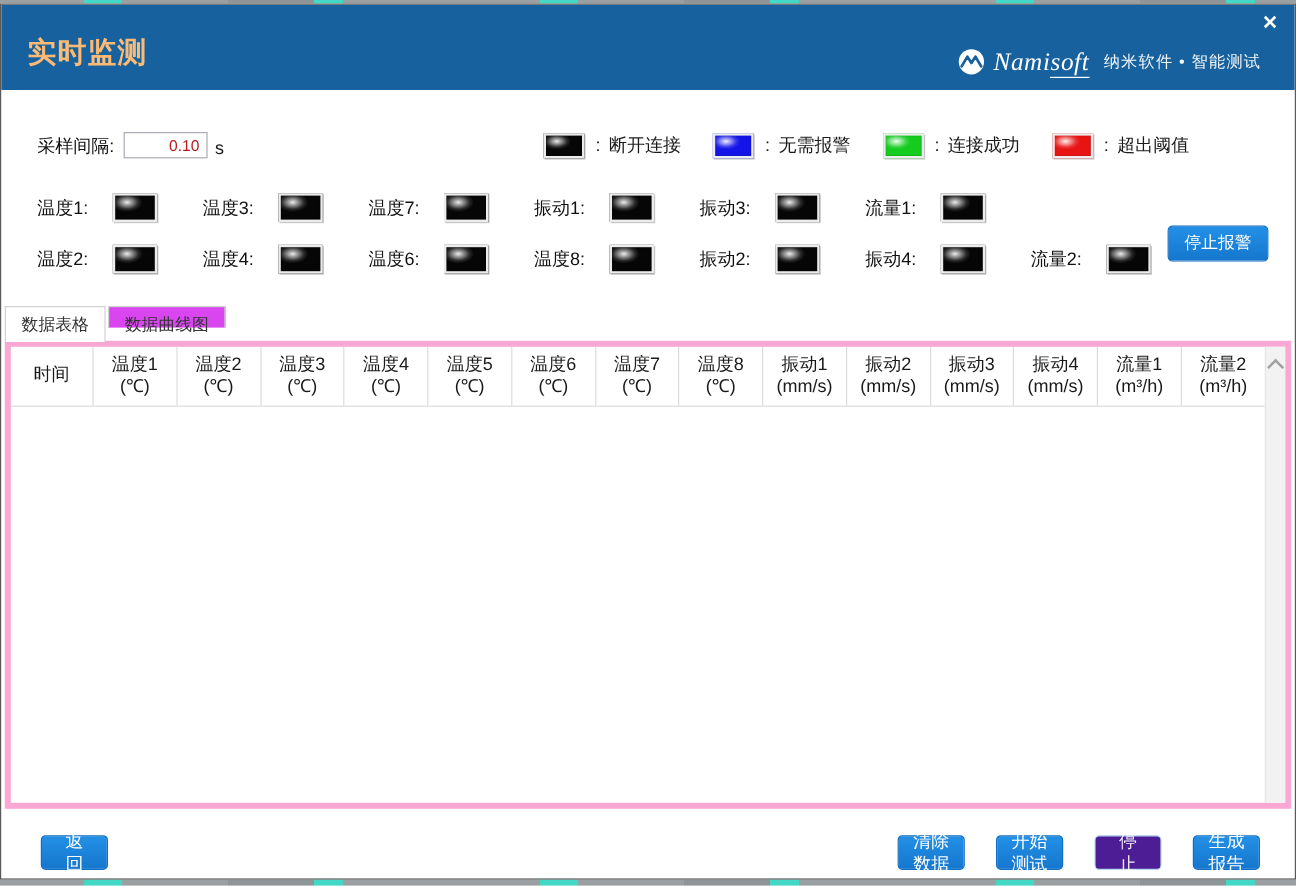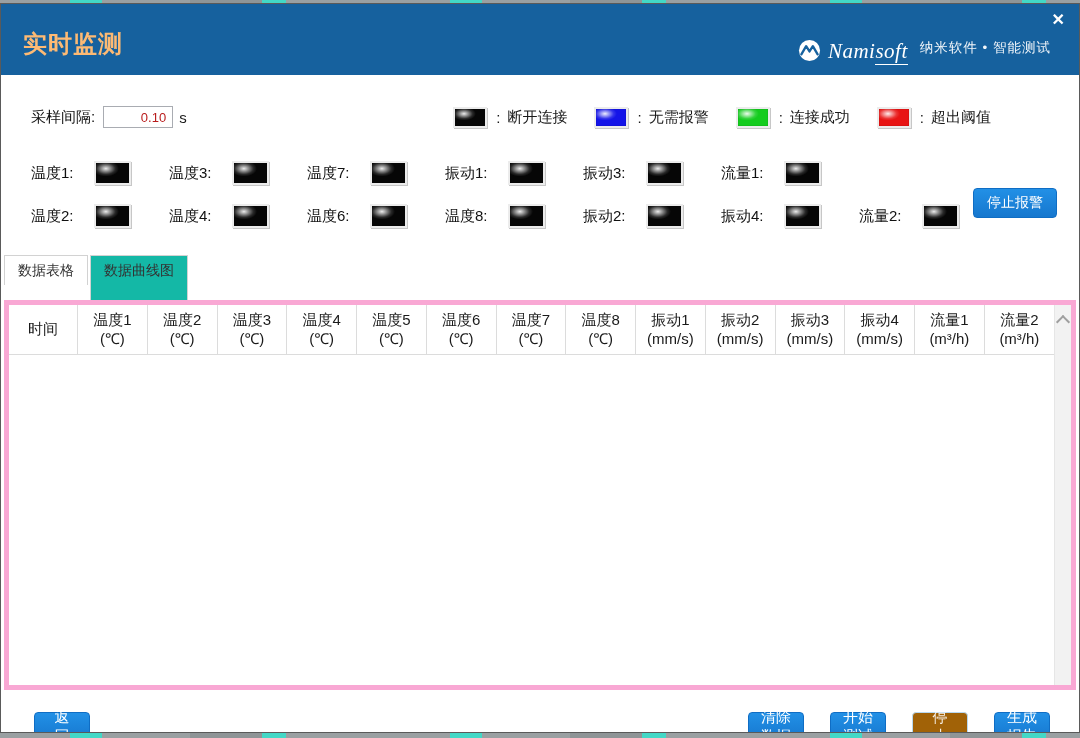--- a/index.html
+++ b/index.html
@@ -7,28 +7,28 @@
     width:1080px;height:738px;position:relative;overflow:hidden;
     background:repeating-linear-gradient(90deg,#9aa0a2 0 70px,#43d8c6 70px 102px,#9aa0a2 102px 190px,#8f9597 190px 262px,#43d8c6 262px 286px,#9aa0a2 286px 380px);
     font-family:"Liberation Sans",sans-serif;color:#1a1a1a;
   }
   .dialog{position:absolute;top:3px;left:0;right:0;bottom:5px;background:#fff;border:1px solid #5a5a5a;overflow:hidden}
 
   
   .titlebar{height:71px;background:#16619e;position:relative}
   .title{position:absolute;left:22px;top:24px;font-size:24px;font-weight:bold;color:#fdba74;letter-spacing:1px}
   .close{position:absolute;right:14px;top:8px;font-size:16px;font-weight:bold;color:#fff;cursor:pointer;line-height:1}
-  .brand{position:absolute;right:28px;bottom:11px;display:flex;}
+  .brand{position:absolute;right:28px;bottom:11px;display:flex;align-items:center}
   .brand .logo{width:23px;height:23px;display:inline-block;margin-right:7px}
   .brand-name{font-family:"Liberation Serif",serif;font-style:italic;font-size:21px;color:#fff;letter-spacing:.5px}
   .brand-name .u{border-bottom:1.5px solid #fff;padding-bottom:1px}
   .tagline{font-size:13.5px;color:#f2f6fa;margin-left:12px;letter-spacing:1px}
 
   
-  .sampling-row{display:flex;align-items:center;margin:27px 88px 0 30px;height:30px}
+  .sampling-row{display:flex;align-items:flex-end;margin:27px 88px 0 30px;height:30px}
   .lbl{font-size:15px;color:#111}
   .sampling-input{width:60px;height:20px;border:1px solid #a9acb2;margin-left:8px;text-align:right;padding:0 6px 0 2px;font-size:13px;font-family:inherit;color:#b91c1c;outline:none}
   .sampling-unit{margin-left:6px;font-size:15px}
   .legend{margin-left:auto;display:flex;align-items:center;gap:27px}
   .legend-item{display:flex;align-items:center;font-size:15px}
   .legend-item .colon{margin:0 7px 0 9px}
 
   
   .led{width:30px;height:17px;border:2px solid #ececec;box-shadow:1px 1px 0 rgba(0,0,0,.22), inset 0 0 1px rgba(0,0,0,.55);
     background-image:radial-gradient(55% 55% at 30% 28%, rgba(255,255,255,.92) 0%, rgba(255,255,255,.14) 52%, rgba(255,255,255,0) 72%)}
@@ -42,38 +42,38 @@
   .indicators{position:relative;margin:26px 0 0 30px}
   .ind-row{display:flex;align-items:center;height:30px;margin-bottom:13px}
   .ind-cell{display:flex;align-items:center;width:138px;flex:0 0 auto}
   .ind-cell .lbl{width:55px}
   .ind-cell .led{margin-left:8px}
   .btn{display:flex;align-items:center;justify-content:center;background:linear-gradient(#2290e6,#1677ce);border:1px solid #0f6dc4;border-radius:4px;color:#fff;font-size:15px;font-family:inherit;cursor:pointer;box-sizing:border-box}
   .btn-stop-alarm{position:absolute;right:22px;bottom:13px;width:84px;height:30px;font-size:14px}
 
   
   .tabs{display:flex;margin:24px 0 0 3px;position:relative;z-index:2}
-  .tab{height:45px;line-height:29px;padding:0 13px;background:#14b8a6;border:1px solid #d2d2d2;border-bottom:none;margin-right:2px;font-size:14px;color:#333;cursor:pointer;box-sizing:border-box}
+  .tab{height:18px;line-height:29px;padding:0 13px;background:#d946ef;border:1px solid #d2d2d2;border-bottom:none;margin-right:2px;font-size:14px;color:#333;cursor:pointer;box-sizing:border-box}
   .tab.active{background:#fff;height:30px;margin-bottom:-1px}
 
   
   .panel{margin:0 3px;border:5px solid #f9a8d4;height:380px;position:relative;background:#fff;z-index:1}
   table{border-collapse:collapse;table-layout:fixed;width:calc(100% - 17px)}
   th{height:49px;padding:0;font-weight:400;font-size:15px;color:#1a1a1a;line-height:1.25;border-left:1px solid #dcdcdc;text-align:center}
   th:first-child{border-left:none;width:68px}
   thead tr{border-bottom:1px solid #dcdcdc}
   .th-unit:empty{display:none}
   .scrollbar{position:absolute;top:0;right:0;bottom:0;width:16px;background:#f2f2f2;border-left:1px solid #e6e6e6}
   .chev{width:8px;height:8px;border-left:2px solid #9f9f9f;border-top:2px solid #9f9f9f;transform:rotate(45deg);margin:12px auto 0}
 
   
   .footer{display:flex;align-items:center;margin:22px 29px 0 33px}
   .footer .btn{width:56px;height:29px}
   .footer-right{margin-left:auto;display:flex;gap:26px}
-  .btn.disabled{background:#a16207;border-color:#b8d8f0;color:rgba(255,255,255,.9);cursor:default}
+  .btn.disabled{background:#4c1d95;border-color:#b8d8f0;color:rgba(255,255,255,.9);cursor:default}
 </style>
 </head>
 <body>
 
 <div class="dialog">
 
   <div class="titlebar">
     <span class="title">实时监测</span>
     <span class="close">✕</span>
     <div class="brand">

